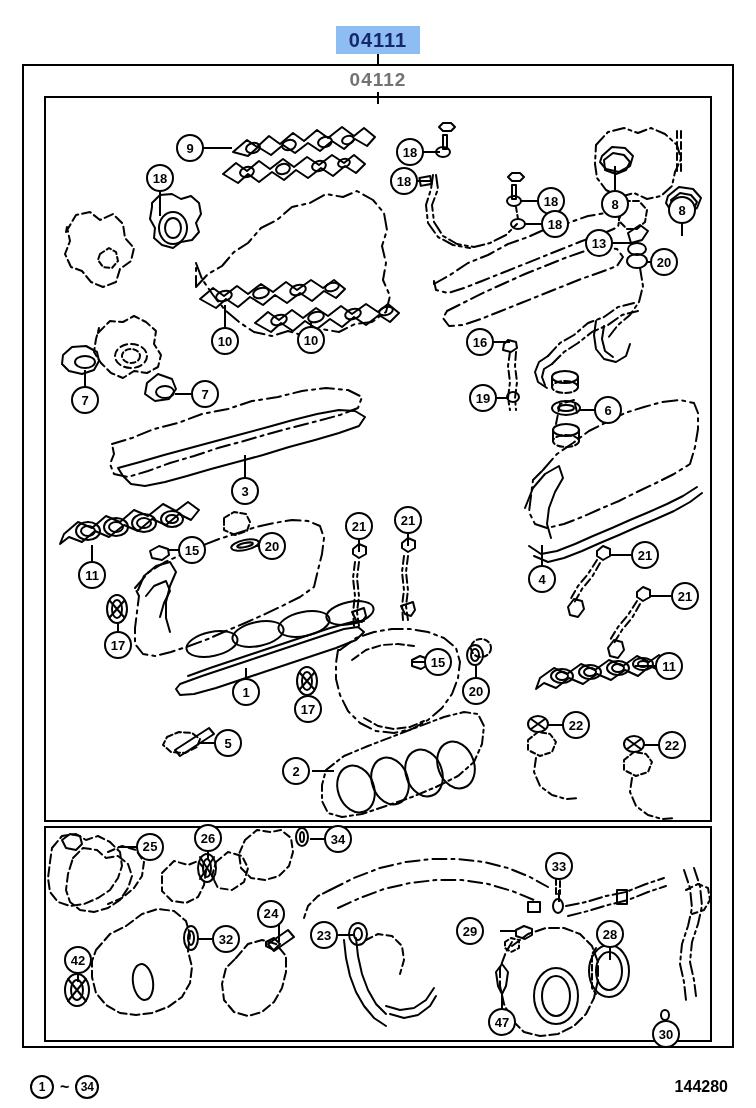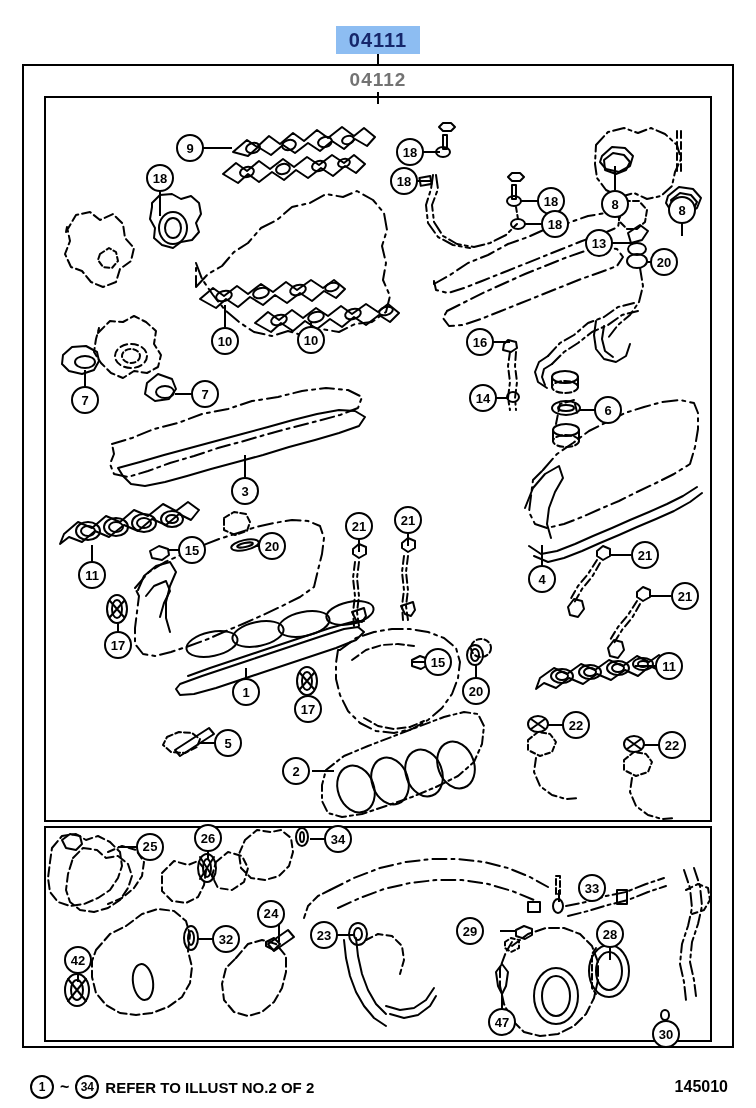--- a/index.html
+++ b/index.html
@@ -411,21 +411,21 @@
   <div class="lead v" style="left:84px;top:370px;height:18px;"></div>
   <div class="callout" style="left:71px;top:386px;">7</div>
 
   <div class="lead h" style="left:175px;top:393px;width:18px;"></div>
   <div class="callout" style="left:191px;top:380px;">7</div>
 
   <div class="lead h" style="left:492px;top:341px;width:18px;"></div>
   <div class="callout" style="left:466px;top:328px;">16</div>
 
   <div class="lead h" style="left:495px;top:397px;width:14px;"></div>
-  <div class="callout" style="left:469px;top:384px;">14</div>
+  <div class="callout" style="left:469px;top:384px;">19</div>
 
   <div class="lead h" style="left:580px;top:409px;width:18px;"></div>
   <div class="callout" style="left:594px;top:396px;">6</div>
 
   <div class="lead v" style="left:244px;top:455px;height:22px;"></div>
   <div class="callout" style="left:231px;top:477px;">3</div>
 
   <div class="lead v" style="left:91px;top:545px;height:22px;"></div>
   <div class="callout" style="left:78px;top:561px;">11</div>
 
@@ -495,35 +495,34 @@
   <div class="lead h" style="left:336px;top:934px;width:18px;"></div>
   <div class="callout" style="left:310px;top:921px;">23</div>
 
   <div class="lead h" style="left:198px;top:938px;width:18px;"></div>
   <div class="callout" style="left:212px;top:925px;">32</div>
 
   <div class="lead v" style="left:77px;top:968px;height:14px;"></div>
   <div class="callout" style="left:64px;top:946px;">42</div>
 
   <div class="lead v" style="left:558px;top:890px;height:12px;"></div>
-  <div class="callout" style="left:545px;top:874px;margin-left:33px;">33</div>
+  <div class="callout" style="left:545px;top:852px;">33</div>
 
   <div class="lead h" style="left:500px;top:930px;width:16px;"></div>
   <div class="callout" style="left:456px;top:917px;">29</div>
 
   <div class="lead v" style="left:609px;top:942px;height:18px;"></div>
   <div class="callout" style="left:596px;top:920px;">28</div>
 
   <div class="lead v" style="left:501px;top:992px;height:18px;"></div>
   <div class="callout" style="left:488px;top:1008px;">47</div>
 
   <div class="lead v" style="left:665px;top:1020px;height:16px;"></div>
   <div class="callout" style="left:652px;top:1020px;">30</div>
 
   <div id="footer">
     <span class="callout sm" style="position:relative;left:0;top:0;">1</span>
     <span class="tilde">~</span>
     <span class="callout sm" style="position:relative;left:0;top:0;">34</span>
-    <span class="ftxt">REFER TO ILLUST NO.2 OF 2</span>
   </div>
-  <div id="sheet-no">145010</div>
+  <div id="sheet-no">144280</div>
 
 </div>
 
 </body></html>

